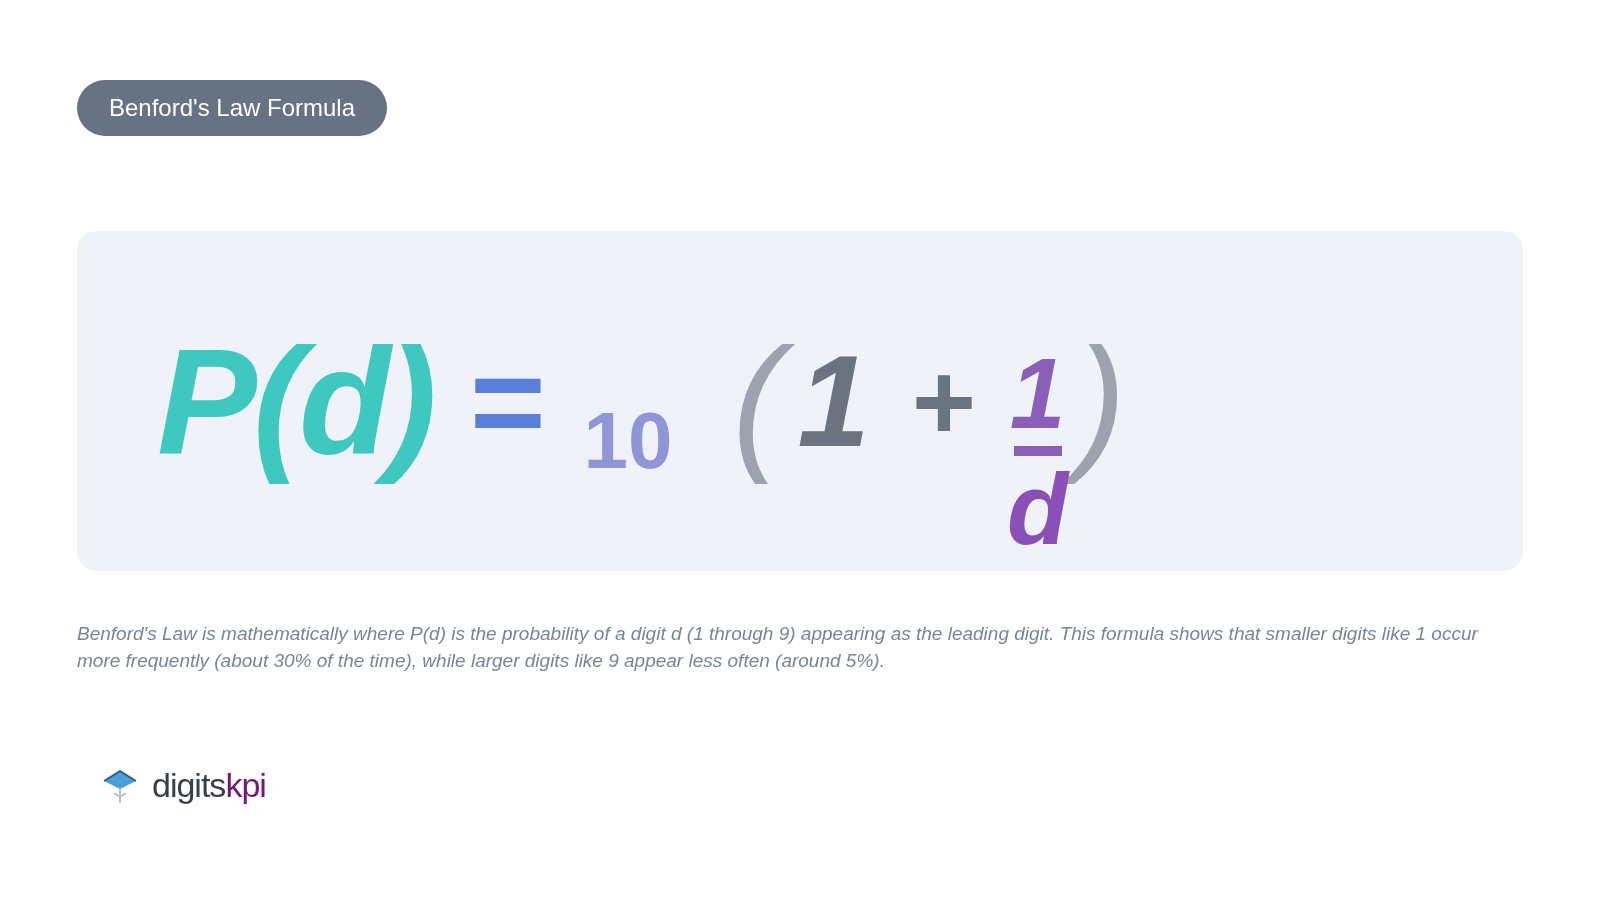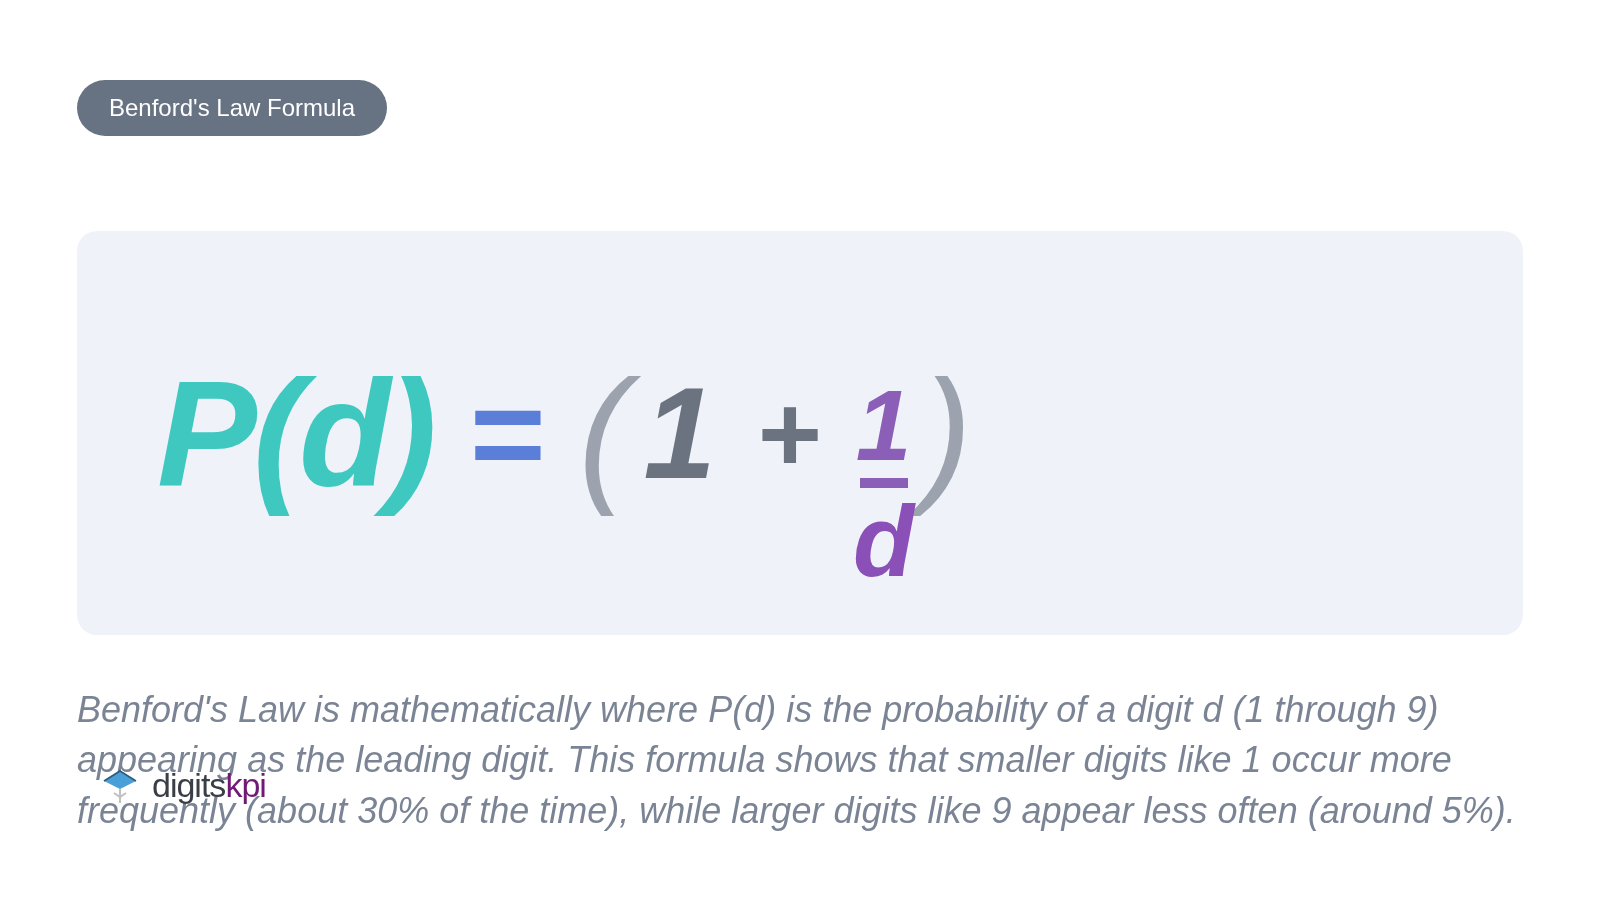--- a/index.html
+++ b/index.html
@@ -28,21 +28,21 @@
       padding: 14px 32px;
       border-radius: 30px;
       font-size: 24px;
       font-weight: 500;
       margin-top: 80px;
     }
     .formula-box {
       background: #eff3f9;
       border-radius: 20px;
       margin-top: 95px;
-      height: 404px;
+      height: 340px;
       display: flex;
       align-items: center;
       padding: 0 80px;
     }
     .formula {
       display: flex;
       align-items: center;
       font-style: italic;
       font-weight: 600;
       white-space: nowrap;
@@ -114,21 +114,21 @@
     .frac-den {
       color: #8b4fb8;
       font-size: 100px;
       font-weight: 700;
       font-style: italic;
       line-height: 0.9;
     }
     .description {
       color: #7b8494;
       font-style: italic;
-      font-size: 36px;
+      font-size: 19px;
       line-height: 1.4;
       margin-top: 50px;
       font-weight: 500;
     }
     .logo {
       position: absolute;
       bottom: 95px;
       left: 100px;
       display: flex;
       align-items: center;
@@ -158,20 +158,21 @@
 <div class="container">
   
   <div class="title-pill">
     <span>Benford's Law Formula</span>
   </div>
 
   <div class="formula-box">
     <div class="formula">
       <span class="pd">P(d)</span>
       <span class="equals">=</span>
+      <span class="log-sub">10</span>
       <span class="paren">(</span>
       <span class="one-plus">1</span>
       <span class="plus">+</span>
       <span class="fraction">
         <span class="frac-num">1</span>
         <span class="frac-bar"></span>
         <span class="frac-den">d</span>
       </span>
       <span class="paren">)</span>
     </div>

